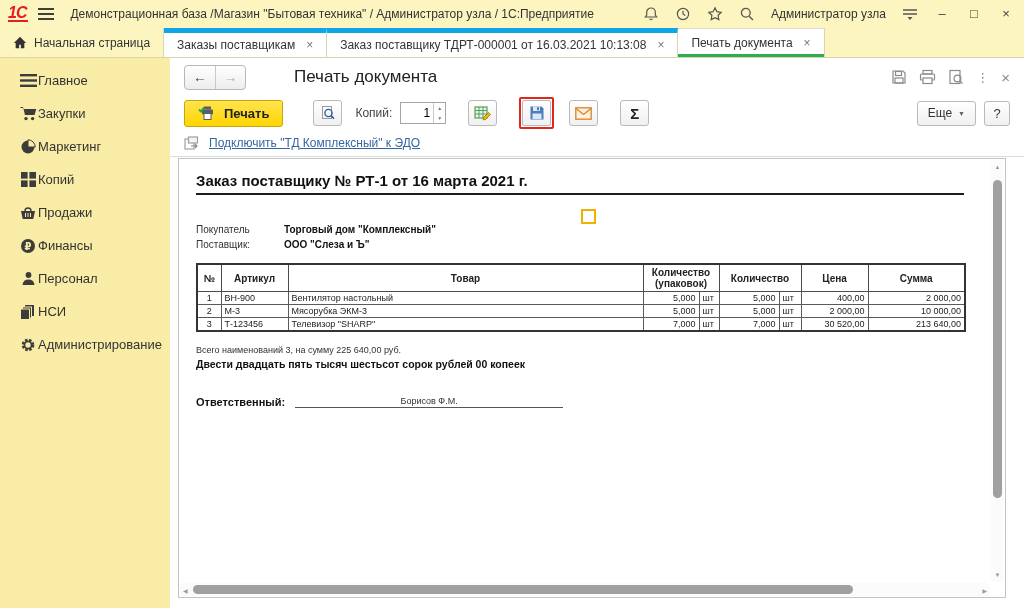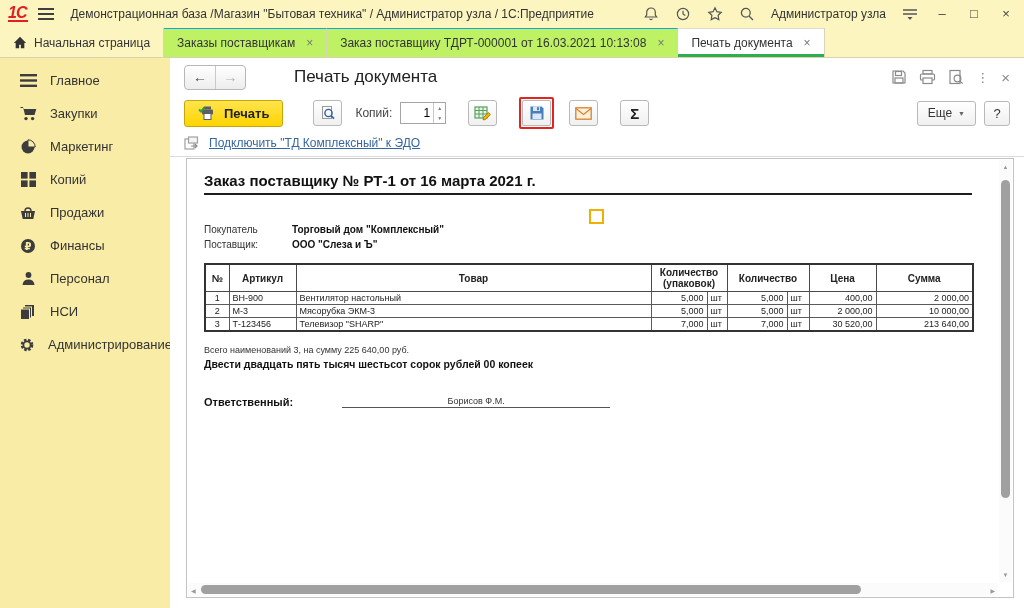--- a/index.html
+++ b/index.html
@@ -13,28 +13,28 @@
   .app-title { font-size:12px; color:#333; margin-left:6px; white-space:nowrap; }
   .tb-right { margin-left:auto; display:flex; align-items:center; gap:16px; }
   .user-name { font-size:12px; color:#333; }
   .winbtn { font-size:13px; color:#444; width:16px; text-align:center; line-height:16px; }
   .ic { display:inline-flex; align-items:center; justify-content:center; }
 
   
   .tabbar { height:30px; background:#fcf5c0; display:flex; align-items:stretch; border-bottom:1px solid #d8d3ab; }
   .tab { display:flex; align-items:center; gap:7px; padding:0 13px; font-size:12px; color:#333; white-space:nowrap; border-right:1px solid #d9d4b4; }
   .tab.home { background:transparent; }
-  .tab.plain { background:#bef264; border-top:1px solid #0ea5e9;align-items:center; }
+  .tab.plain { background:#ffffff; border-top:5px solid #0ea5e9;align-items:center; }
   .tab.active { background:#ffffff; box-shadow:inset 0 -3px 0 #2eae54; border-top:1px solid #e0ddcd; }
   .tab .x { color:#777; font-size:12px; margin-left:4px; line-height:10px; }
 
   
   .bodyrow { display:flex; height:550px; }
   .sidebar { width:170px; background:#f8eca6; padding-top:6px; flex:none; }
-  .side-item { height:33px; display:flex; align-items:center; gap:13px; padding-left:19px; font-size:13px; color:#333; }
+  .side-item { height:33px; display:flex; align-items:center; gap:1px; padding-left:19px; font-size:13px; color:#333; }
   .side-item .ic { width:18px; }
 
   .main { flex:1; background:#fff; position:relative; overflow:hidden; }
 
   
   .main-header { height:38px; display:flex; align-items:center; padding:0 14px; }
   .nav-group { display:flex; border:1px solid #b7b7b7; border-radius:4px; overflow:hidden; background:linear-gradient(#ffffff,#ededed); }
   .nav-btn { width:30px; height:23px; display:flex; align-items:center; justify-content:center; font-size:14px; }
   .nav-btn.back { color:#444; }
   .nav-btn.fwd { color:#9fb3ae; border-left:1px solid #c9c9c9; }
@@ -58,21 +58,21 @@
   .tb-right2 { margin-left:auto; display:flex; gap:8px; }
   .btn-more { height:25px; padding:0 10px; border:1px solid #b9b9b9; border-radius:3px; background:linear-gradient(#fff,#f0f0f0); font-size:12px; color:#333; display:flex; align-items:center; gap:6px; }
   .btn-more .car { font-size:7px; color:#666; }
   .btn-help { width:26px; height:25px; border:1px solid #b9b9b9; border-radius:3px; background:linear-gradient(#fff,#f0f0f0); font-size:13px; color:#333; display:flex; align-items:center; justify-content:center; }
 
   
   .linkrow { height:27px; display:flex; align-items:center; gap:9px; padding:0 14px; border-bottom:1px solid #dcdcdc; }
   .edo-link { font-size:12px; color:#3666a0; text-decoration:underline; }
 
   
-  .printarea { position:absolute; left:16px; top:100px; width:828px; height:440px; border:1px solid #c3c3c3; background:#fff; }
+  .printarea { position:absolute; left:8px; top:100px; width:828px; height:440px; border:1px solid #c3c3c3; background:#fff; }
   .doc { position:absolute; left:17px; top:13px; width:775px; }
   .doc-title { font-size:15px; font-weight:bold; color:#111; }
   .doc-rule { width:768px; border-top:2px solid #1d1d1d; margin-top:4px; }
   .sel-square { position:absolute; left:402px; top:50px; width:15px; height:15px; border:2px solid #f0b000; background:#fff; }
   .parties { margin-top:27px; font-size:10px; color:#333; }
   .party-row { display:flex; line-height:15px; }
   .party-row .pl { width:88px; }
   .party-row .pv { font-weight:bold; color:#111; }
 
   table.doc-table { border-collapse:collapse; table-layout:fixed; width:768px; margin-top:11px; font-size:9px; color:#222; border:2px solid #333; }
@@ -80,21 +80,21 @@
   .doc-table td { border:1px solid #5a5a5a; padding:0 3px; height:13px; line-height:12px; overflow:hidden; white-space:nowrap; }
   .tc { text-align:center; } .tr { text-align:right; } .tl { text-align:left; }
 
   .totals { width:768px; margin-top:9px; font-size:11px; font-weight:bold; color:#111; }
   .t-row { display:flex; justify-content:flex-end; line-height:15px; }
   .t-label { text-align:right; }
   .t-value { width:132px; text-align:right; }
 
   .summary { margin-top:13px; font-size:9px; color:#333; }
   .words { margin-top:3px; font-size:10.5px; font-weight:bold; color:#111; }
-  .responsible { margin-top:26px; display:flex; align-items:flex-start; font-size:11px; font-weight:bold; color:#111;gap:39px; }
+  .responsible { margin-top:26px; display:flex; align-items:flex-start; font-size:11px; font-weight:bold; color:#111; }
   .sig-line { width:268px; margin-left:10px; border-bottom:1px solid #555; text-align:center; font-size:9px; font-weight:normal; color:#333; padding-bottom:1px; }
 
   
   .vscroll { position:absolute; top:1px; right:1px; bottom:15px; width:13px; background:#fbfbfb; display:flex; flex-direction:column; align-items:center; }
   .vthumb { position:absolute; top:20px; left:2px; width:9px; height:318px; background:#a0a0a0; border-radius:5px; }
   .hscroll { position:absolute; left:1px; bottom:1px; right:15px; height:13px; background:#fbfbfb; }
   .hthumb { position:absolute; left:13px; top:2px; height:9px; width:660px; background:#a0a0a0; border-radius:5px; }
   .sb-arrow { font-size:6px; color:#9a9a9a; line-height:10px; }
   .vscroll .up { position:absolute; top:2px; } .vscroll .down { position:absolute; bottom:2px; }
   .hscroll .left { position:absolute; left:3px; top:3px; } .hscroll .right { position:absolute; right:3px; top:3px; }

